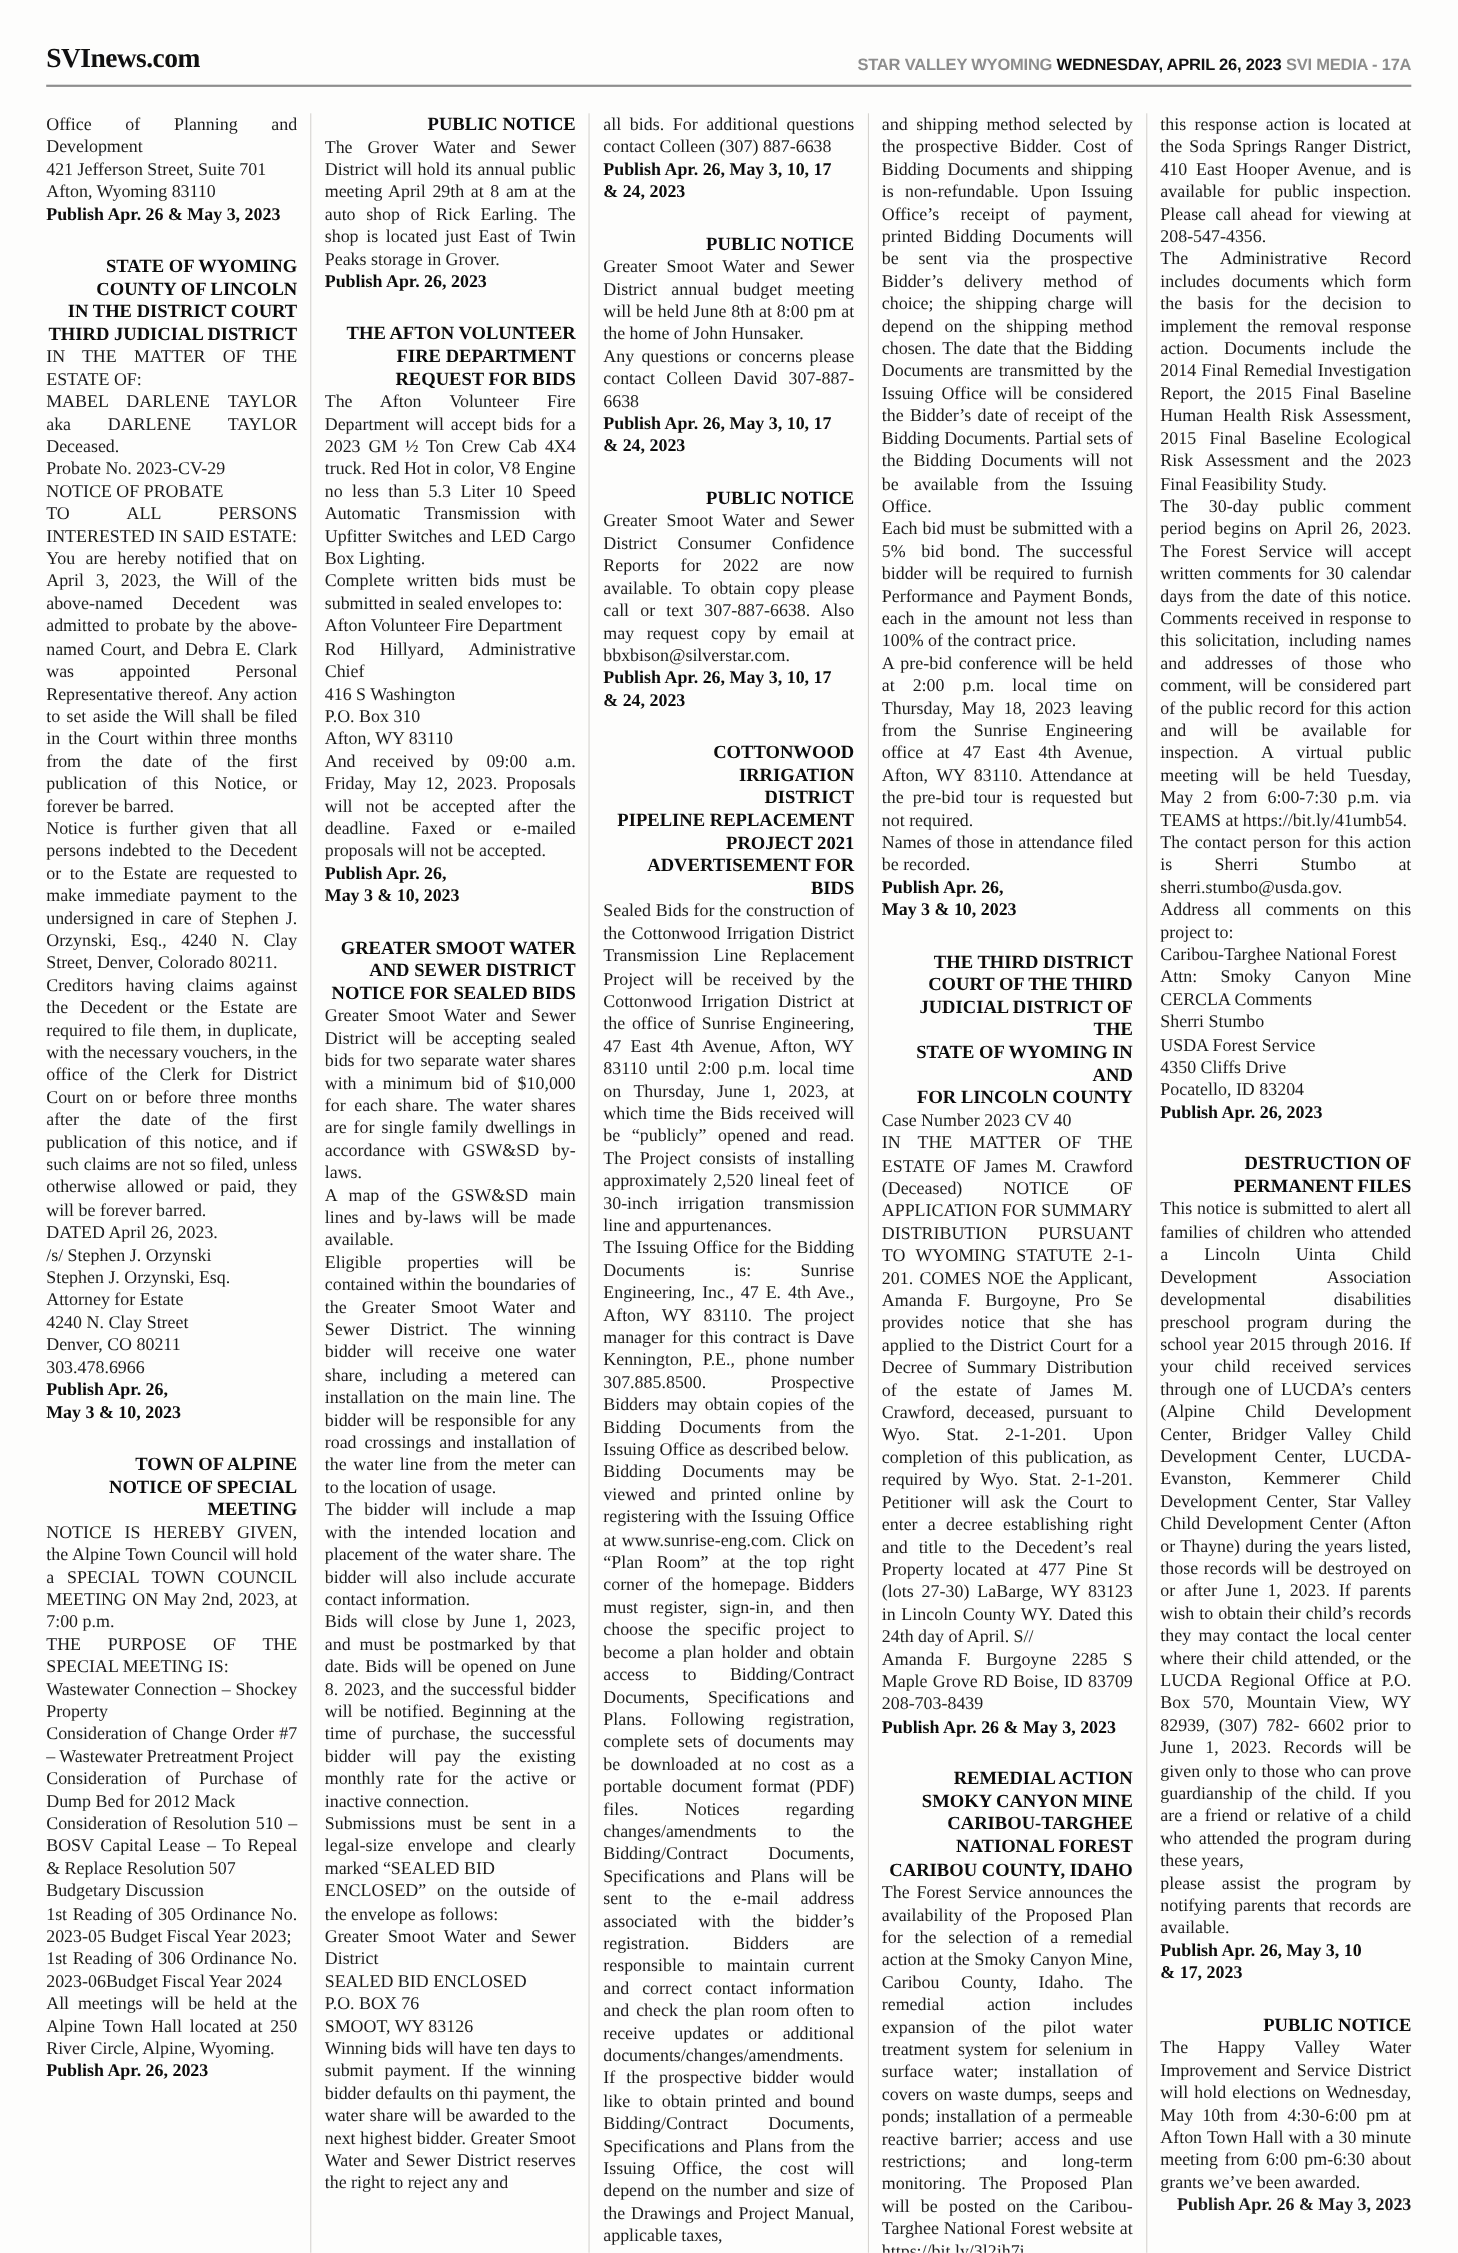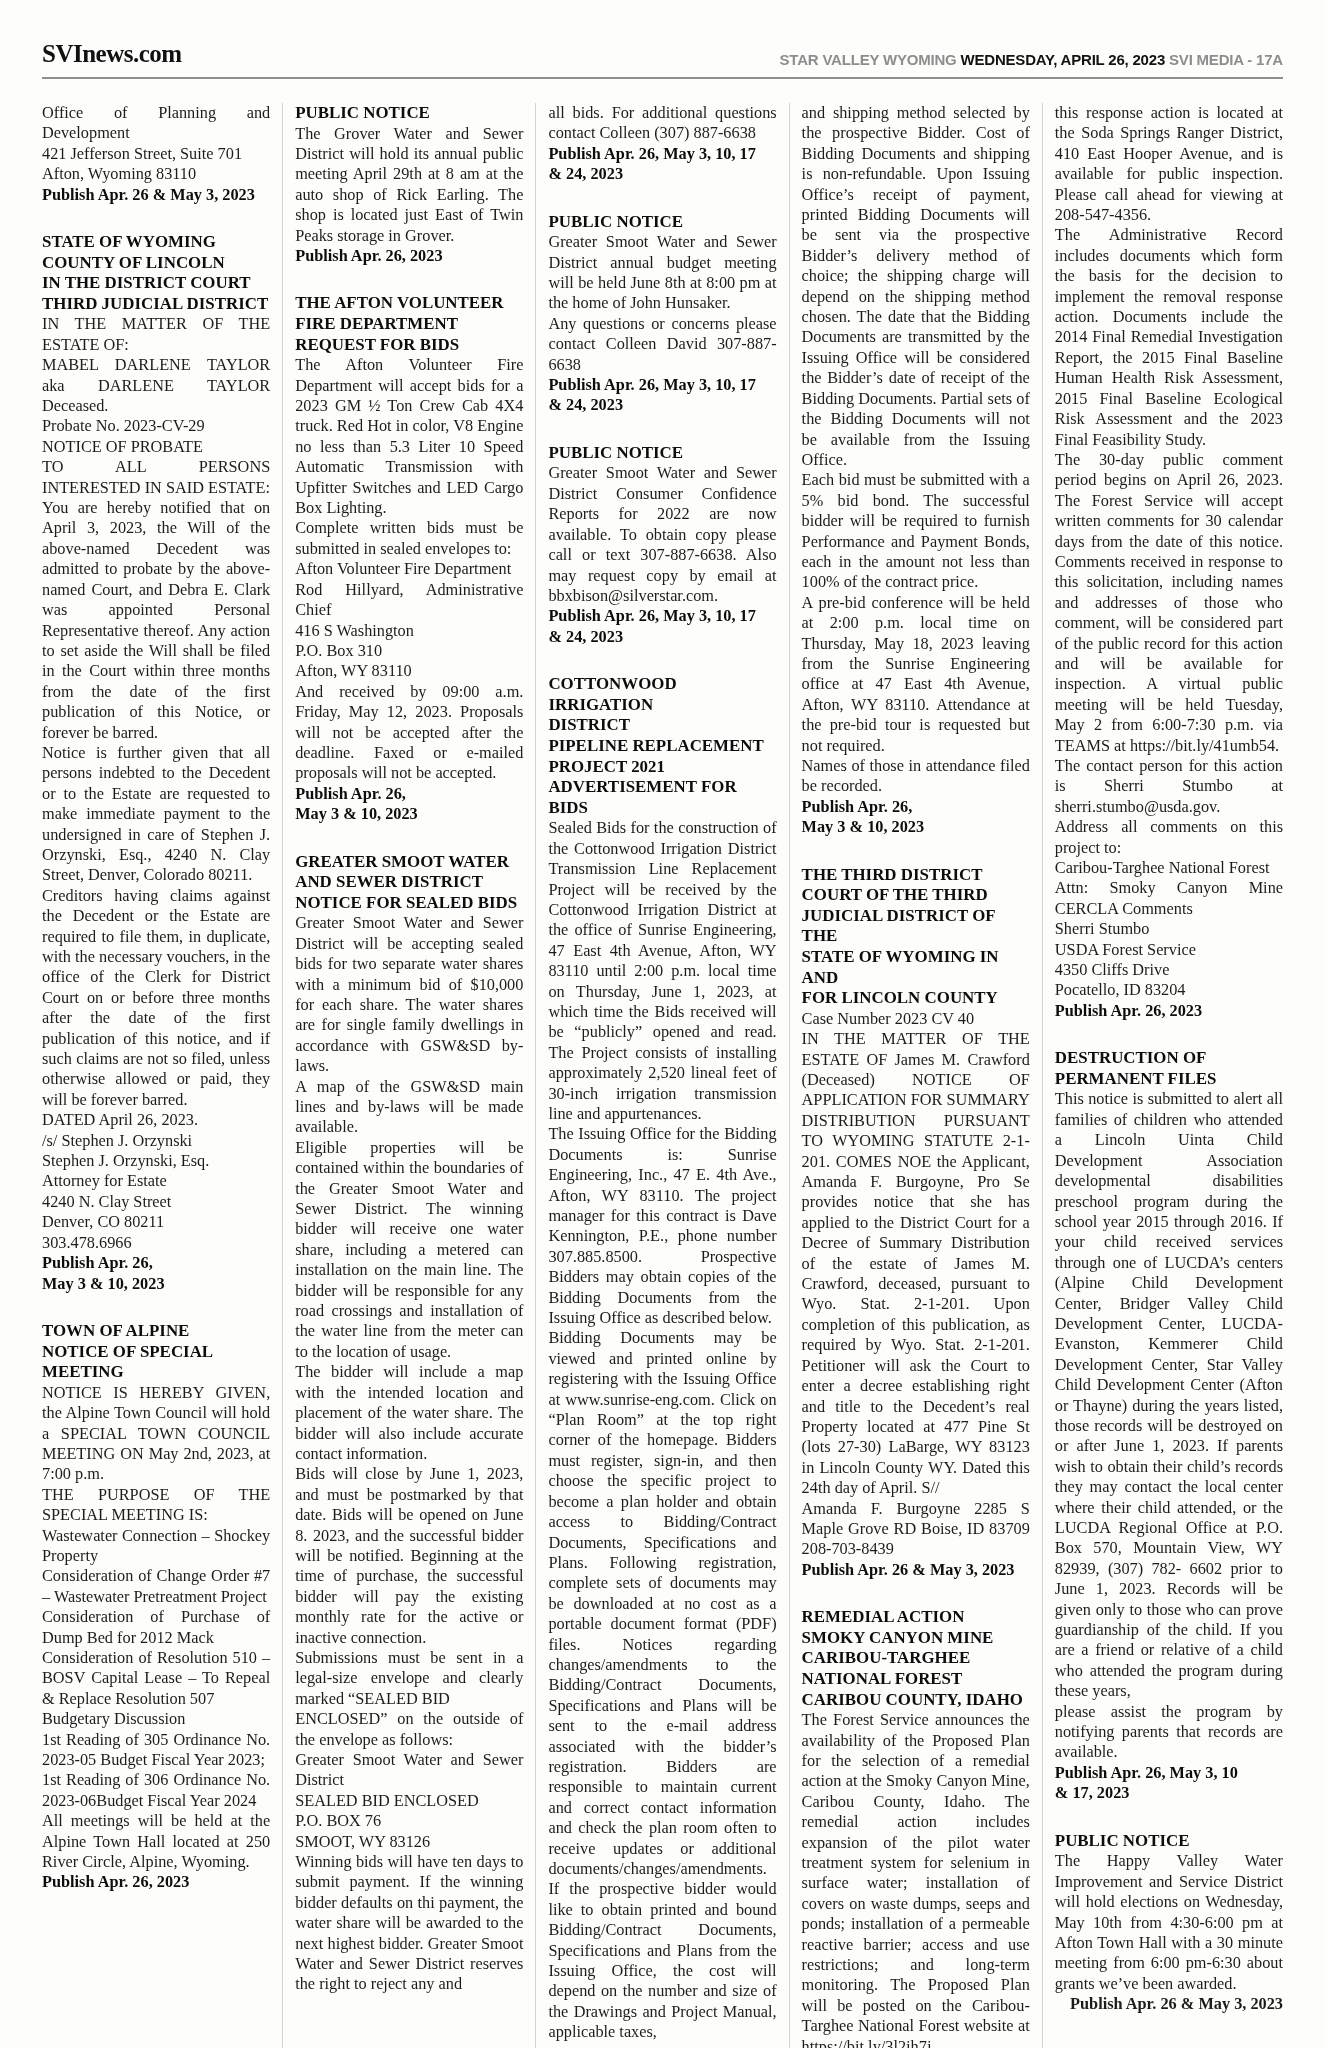--- a/index.html
+++ b/index.html
@@ -29,21 +29,21 @@
   .column {
     flex: 1 1 0; padding: 0 12px;
     font-size: 16.3px; line-height: 20.4px;
     text-align: justify; overflow-wrap: break-word;
   }
   .column:first-child { padding-left: 0; }
   .column:last-child { padding-right: 0; }
   .column + .column { border-left: 1px solid #d6d4d0; }
   .column p { margin: 0; }
   .block.heading {
-    font-weight: bold; text-align: left; white-space: pre-line;
+    font-weight: bold; text-align: right; white-space: pre-line;
     margin: 27px 0 0 0; font-size: 16.9px; line-height: 20.6px; color: #0d0d0d;
   }
   .block.heading:first-child { margin-top: 0; }
   .block.publish {
     font-weight: bold; text-align: left; white-space: pre-line;
     margin: 0; color: #0d0d0d;
   }
 </style>
 </head>
 <body>

